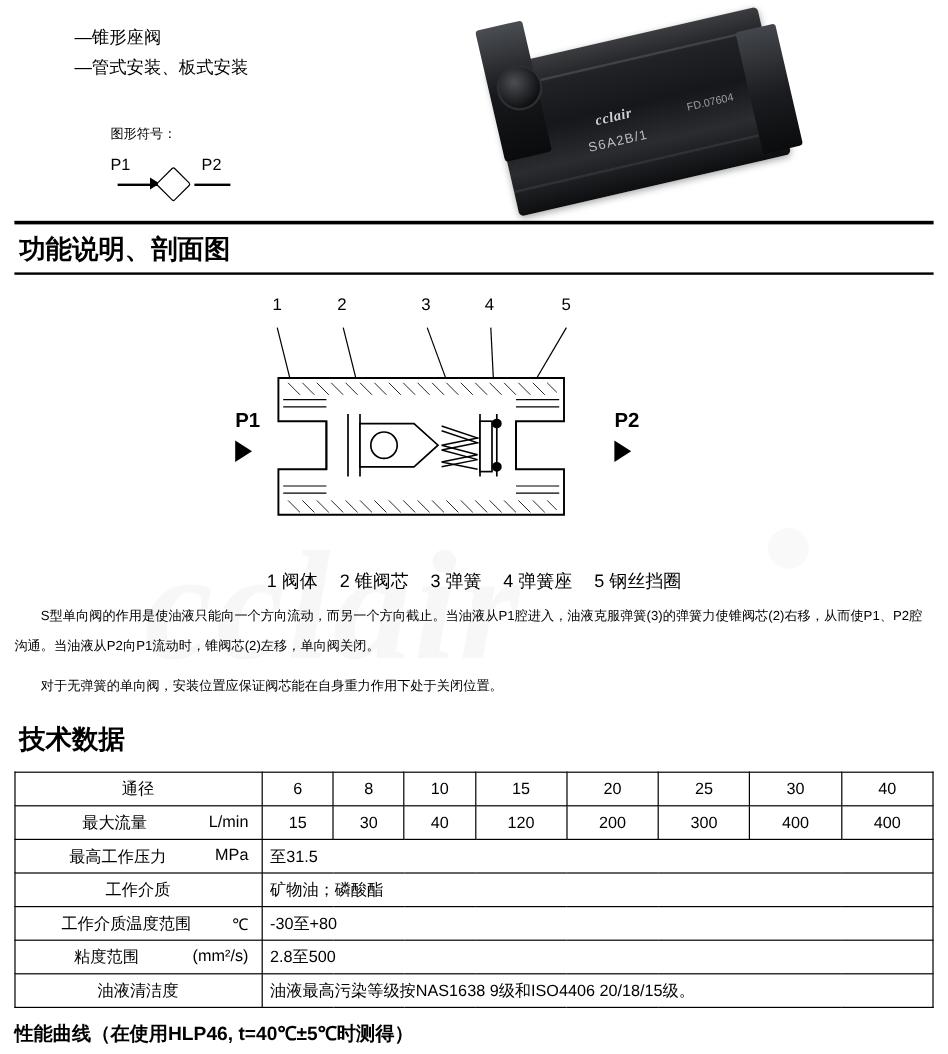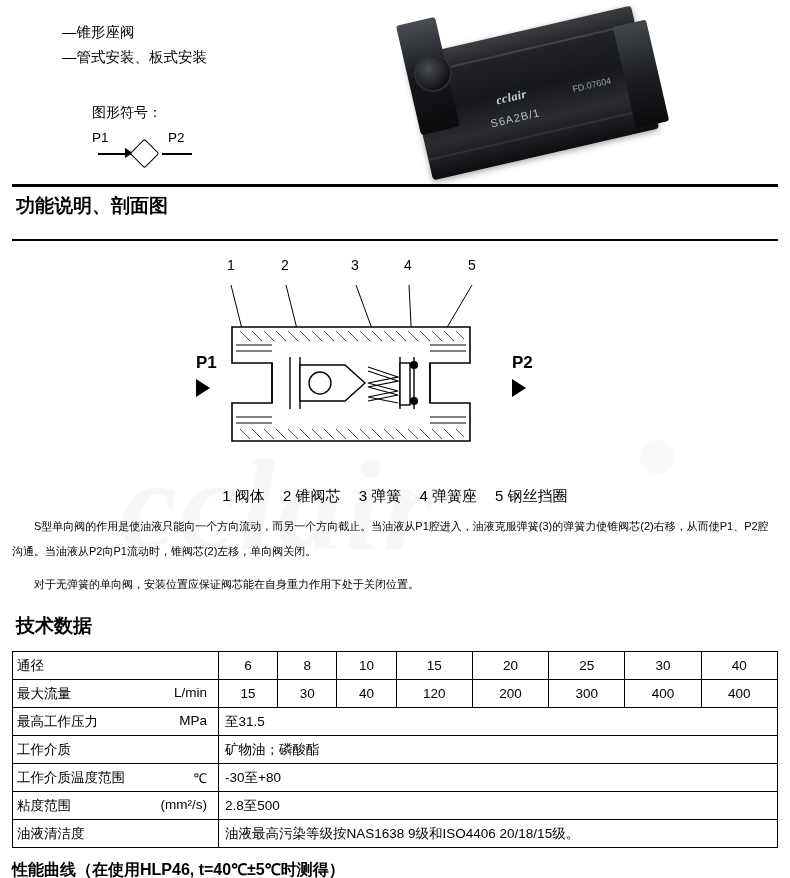--- a/index.html
+++ b/index.html
@@ -64,21 +64,21 @@
     font-size: 14.5px;
     line-height: 25px;
     color: #000;
   }
   .feature-list div { white-space: nowrap; }
 
   .symbol-label {
     position: absolute;
     left: 92px;
     top: 104px;
-    font-size: 14px;
+    font-size: 11px;
   }
   .symbol-graphic {
     position: absolute;
     left: 90px;
     top: 130px;
     width: 120px;
     height: 34px;
   }
   .symbol-graphic .p-lab {
     position: absolute;
@@ -214,23 +214,23 @@
   .section-bar {
     position: relative;
     margin: 0 12px;
     z-index: 2;
   }
   .section-bar .rule {
     height: 2.5px;
     background: #000;
   }
   .section-bar .title {
-    font-size: 19px;
+    font-size: 22px;
     font-weight: bold;
-    padding: 6px 2px 20px 4px;
+    padding: 6px 2px 4px 4px;
   }
 
   
   .diagram-wrap {
     position: relative;
     height: 240px;
     margin-top: 4px;
     z-index: 2;
   }
   .leader-nums {
@@ -291,21 +291,21 @@
     font-size: 13.5px;
   }
   table.tech td {
     border: 1px solid #000;
     padding: 3px 5px;
     height: 21px;
     text-align: center;
     white-space: nowrap;
   }
   table.tech td.label {
-    text-align: left;
+    text-align: center;
     width: 196px;
     padding-left: 4px;
   }
   table.tech td.label .unit {
     float: right;
     padding-right: 6px;
   }
   table.tech td.valleft {
     text-align: left;
     padding-left: 6px;

